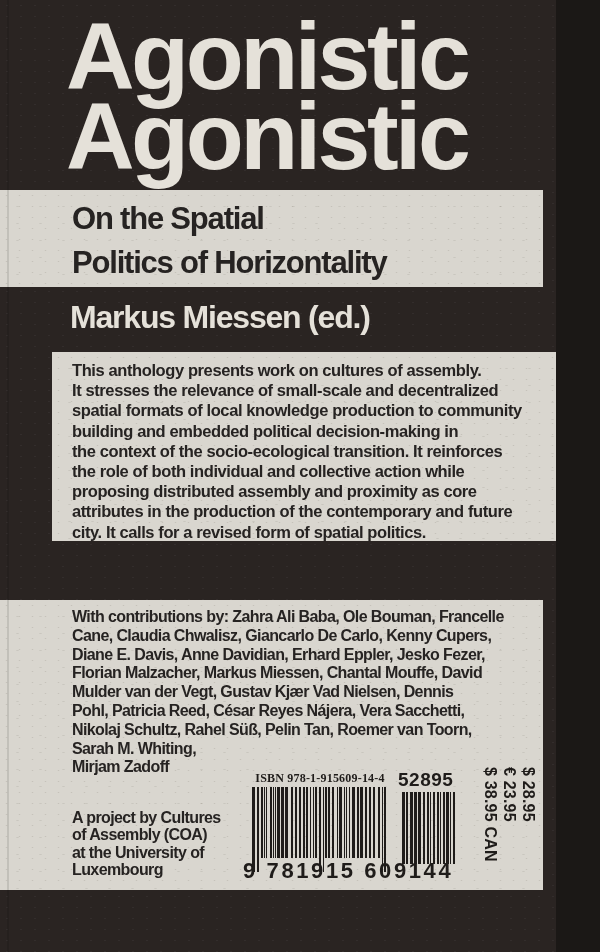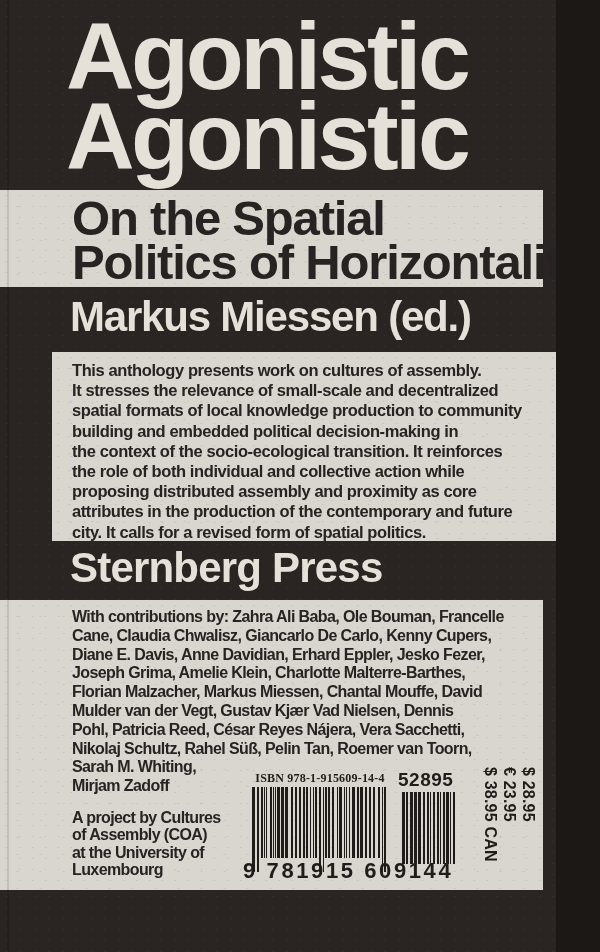--- a/index.html
+++ b/index.html
@@ -21,24 +21,24 @@
     background-size:13px 11px,23px 17px;
     background-position:0 0,6px 8px;
   }
   .line{white-space:nowrap;}
   .title{
     position:absolute;left:66px;top:16px;
     font-size:95px;line-height:80px;letter-spacing:-3.5px;
     color:var(--light,#e5e1d9);
   }
   .subtitle-panel{left:0;top:190px;width:543px;height:97px;padding:7px 0 0 72px;}
-  .subtitle{font-size:49px;line-height:43.5px;letter-spacing:-1.2px;color:var(--ink,#262322);}
+  .subtitle{font-size:31px;line-height:43.5px;letter-spacing:-1.2px;color:var(--ink,#262322);}
   .editor{
     position:absolute;left:70px;top:294px;
-    font-size:42px;line-height:46px;letter-spacing:-1.2px;
+    font-size:32px;line-height:46px;letter-spacing:-1.2px;
     color:var(--light,#e5e1d9);
     text-align:center;
   }
   .blurb-panel{left:52px;top:352px;width:545px;height:189px;padding:8px 0 0 20px;}
   .blurb{font-size:16.5px;line-height:20.2px;letter-spacing:-0.4px;color:var(--ink,#262322);}
   .publisher{
     position:absolute;left:70px;top:543px;
     font-size:42px;line-height:50px;letter-spacing:-0.8px;
     color:var(--light,#e5e1d9);
   }
@@ -84,28 +84,26 @@
         <div class="line">spatial formats of local knowledge production to community</div>
         <div class="line">building and embedded political decision-making in</div>
         <div class="line">the context of the socio-ecological transition. It reinforces</div>
         <div class="line">the role of both individual and collective action while</div>
         <div class="line">proposing distributed assembly and proximity as core</div>
         <div class="line">attributes in the production of the contemporary and future</div>
         <div class="line">city. It calls for a revised form of spatial politics.</div>
       </div>
   </div>
 
-  <div class="publisher">Sternberg Press</div>
 
   <div class="panel bottom-panel">
     <div class="contributors">
         <div class="line">With contributions by: Zahra Ali Baba, Ole Bouman, Francelle</div>
         <div class="line">Cane, Claudia Chwalisz, Giancarlo De Carlo, Kenny Cupers,</div>
         <div class="line">Diane E. Davis, Anne Davidian, Erhard Eppler, Jesko Fezer,</div>
-        <div class="line">Joseph Grima, Amelie Klein, Charlotte Malterre-Barthes,</div>
         <div class="line">Florian Malzacher, Markus Miessen, Chantal Mouffe, David</div>
         <div class="line">Mulder van der Vegt, Gustav Kjær Vad Nielsen, Dennis</div>
         <div class="line">Pohl, Patricia Reed, César Reyes Nájera, Vera Sacchetti,</div>
         <div class="line">Nikolaj Schultz, Rahel Süß, Pelin Tan, Roemer van Toorn,</div>
         <div class="line">Sarah M. Whiting,</div>
         <div class="line">Mirjam Zadoff</div>
       </div>
     <div class="project">
         <div class="line">A project by Cultures</div>
         <div class="line">of Assembly (COA)</div>

